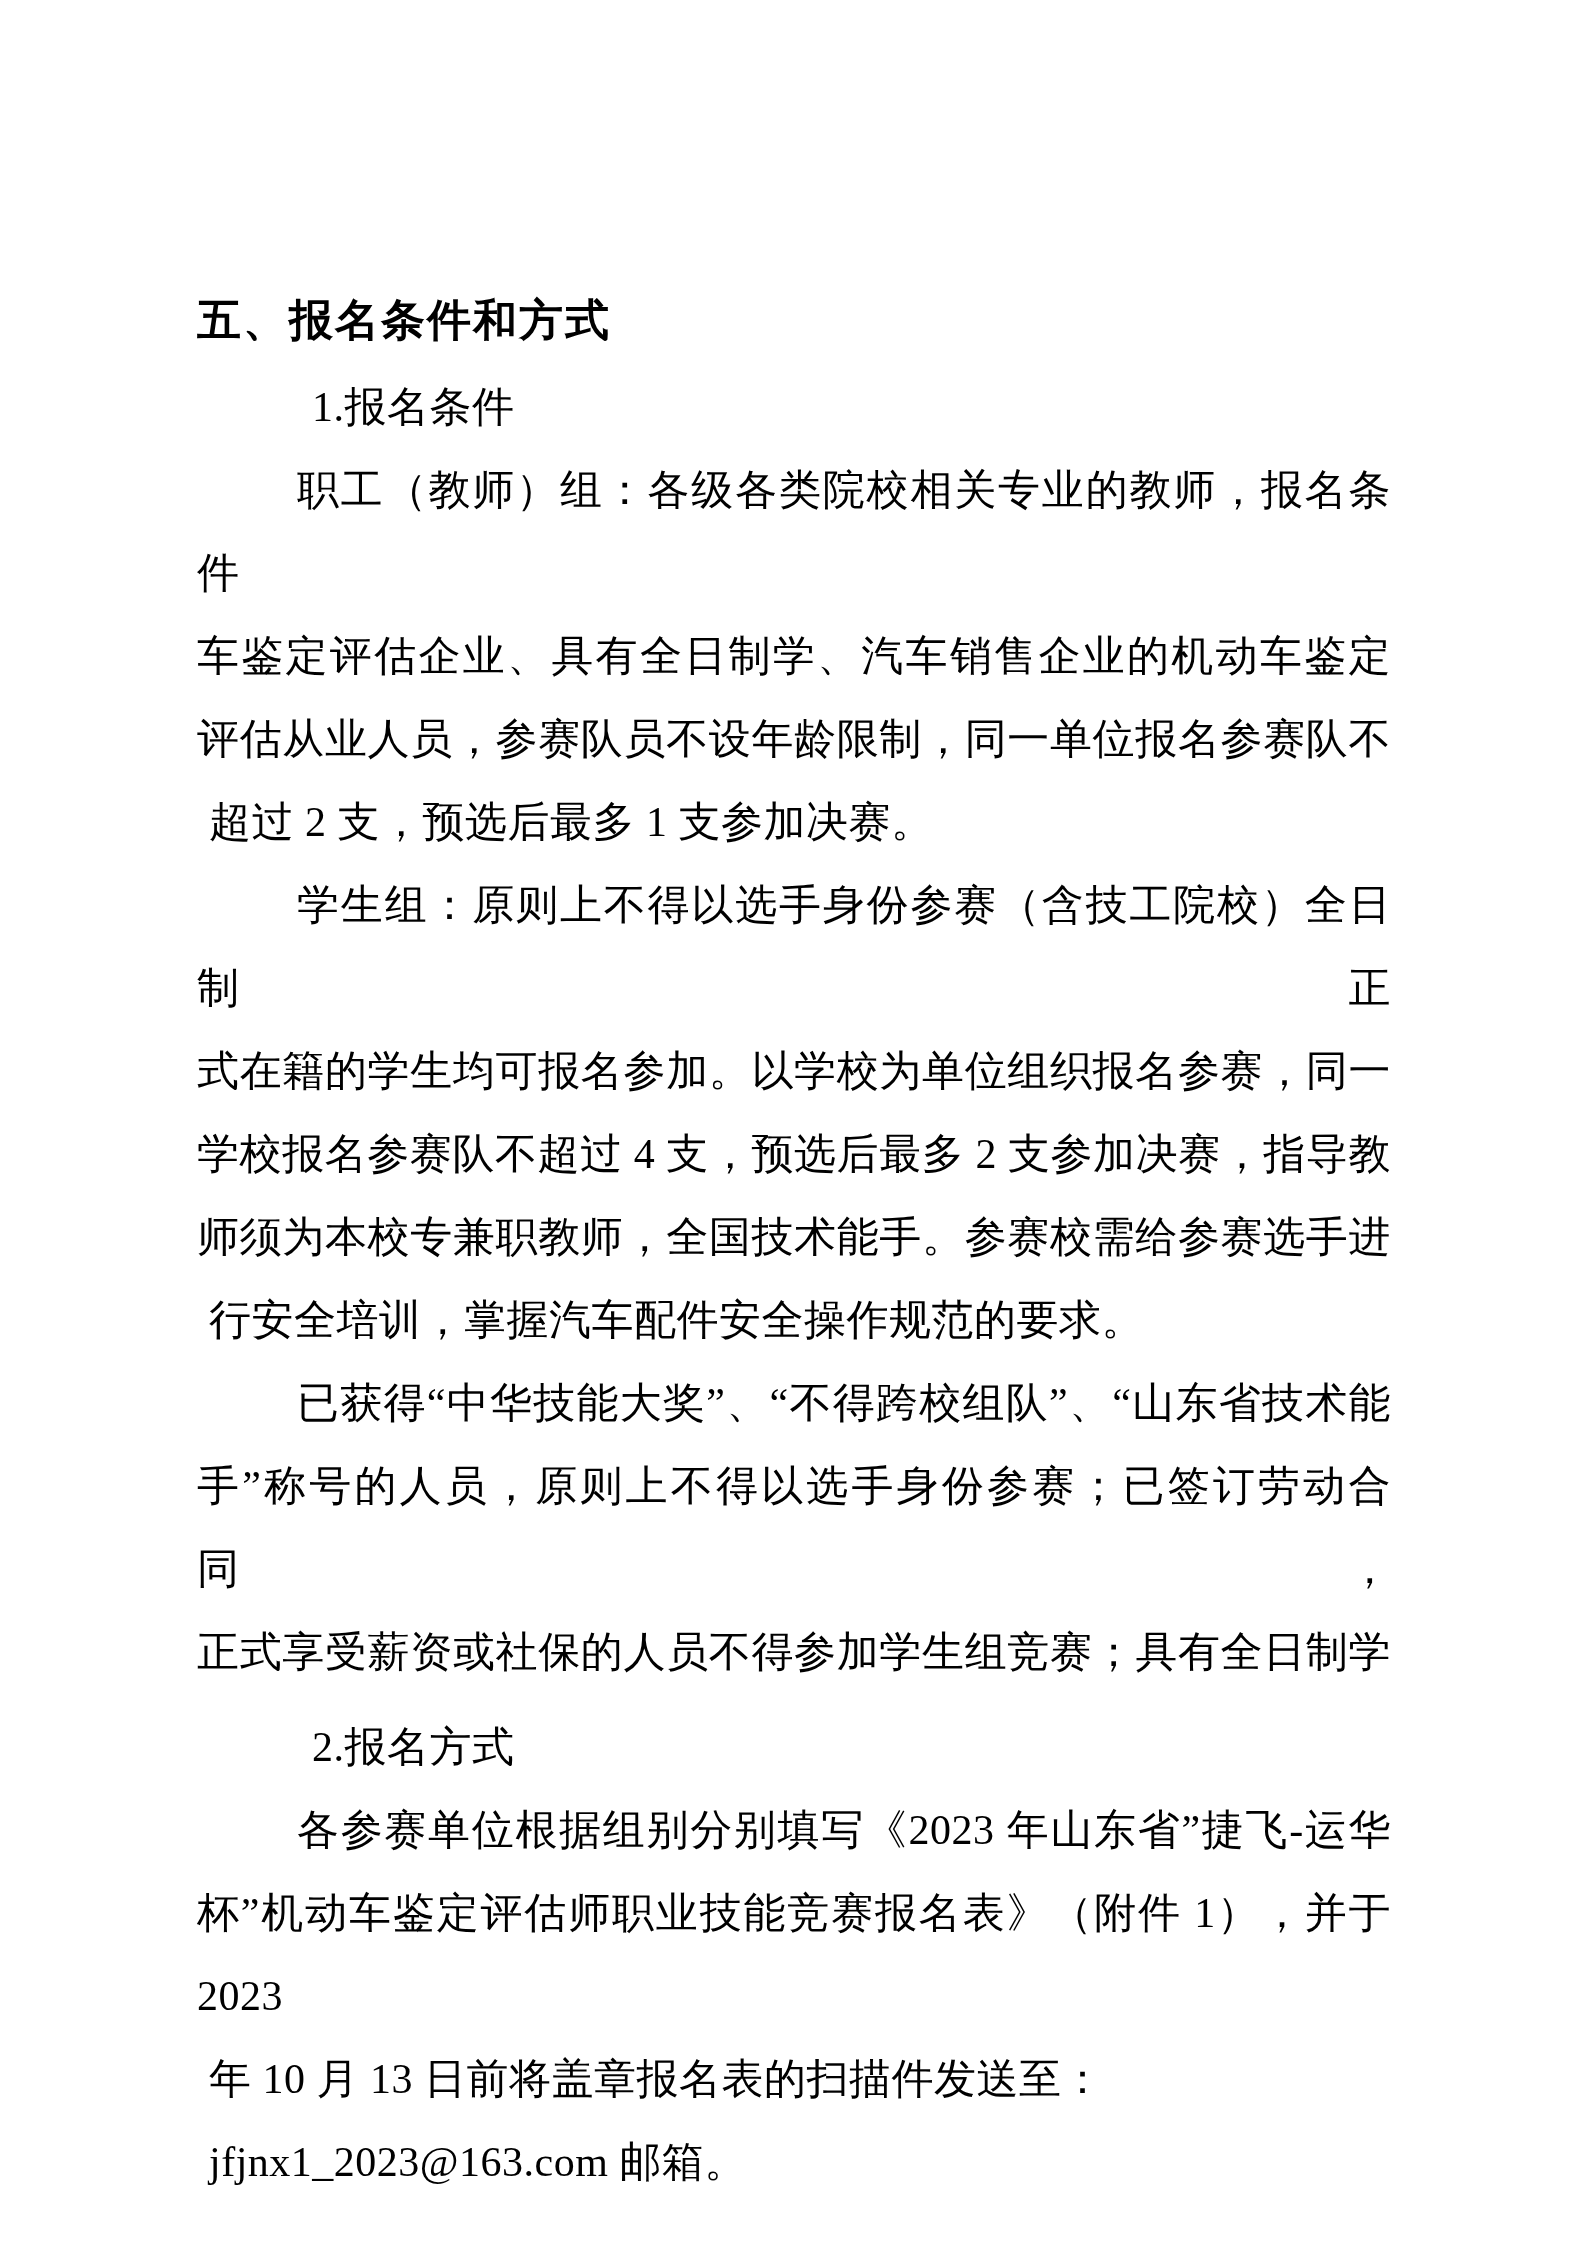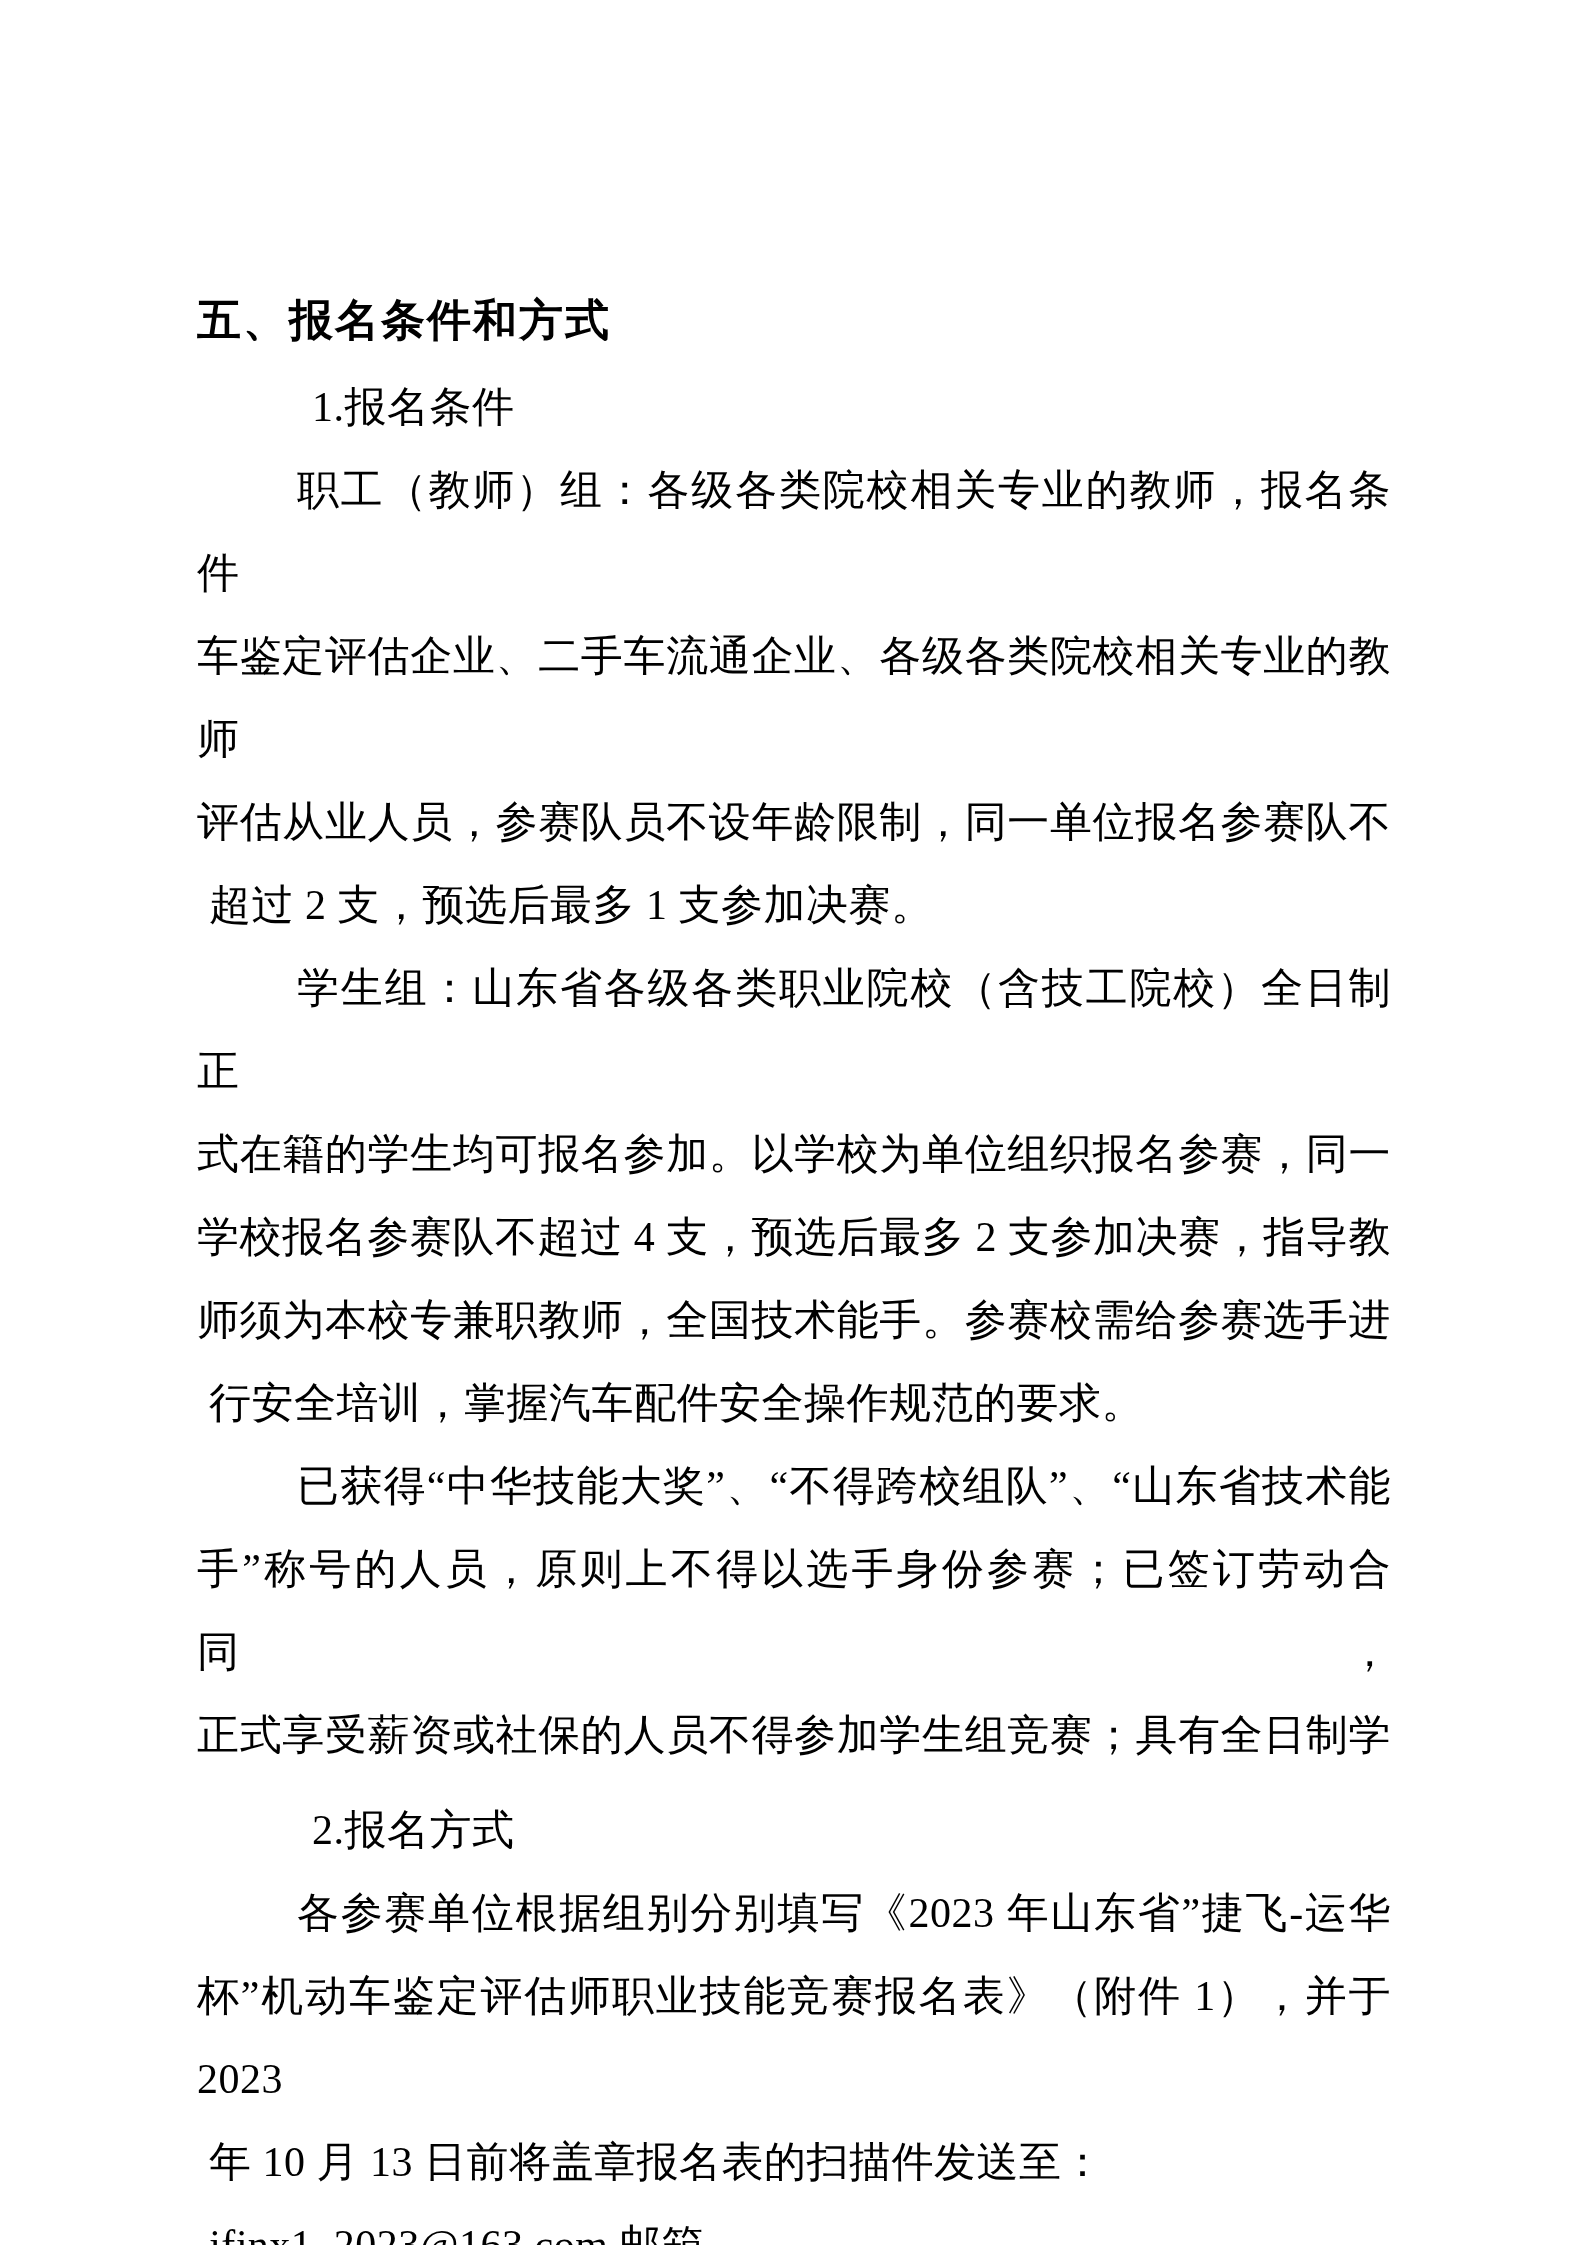--- a/index.html
+++ b/index.html
@@ -58,27 +58,27 @@
 
 <div class="page">
   <div class="content">
 
     <h1 class="heading">五、报名条件和方式</h1>
 
     <div class="line sub last">1.报名条件</div>
 
     <div class="para">
       <div class="line j ind">职工（教师）组：各级各类院校相关专业的教师，报名条件</div>
-      <div class="line j">车鉴定评估企业、二手车流通企业、各级各类院校相关专业的教师</div>
+      <div class="line j">车鉴定评估企业、具有全日制学、汽车销售企业的机动车鉴定</div>
       <div class="line j">评估从业人员，参赛队员不设年龄限制，同一单位报名参赛队不</div>
       <div class="line last">超过 2 支，预选后最多 1 支参加决赛。</div>
     </div>
 
     <div class="para">
-      <div class="line j ind">学生组：山东省各级各类职业院校（含技工院校）全日制正</div>
+      <div class="line j ind">学生组：原则上不得以选手身份参赛（含技工院校）全日制正</div>
       <div class="line j">式在籍的学生均可报名参加。以学校为单位组织报名参赛，同一</div>
       <div class="line j">学校报名参赛队不超过 4 支，预选后最多 2 支参加决赛，指导教</div>
       <div class="line j">师须为本校专兼职教师，全国技术能手。参赛校需给参赛选手进</div>
       <div class="line last">行安全培训，掌握汽车配件安全操作规范的要求。</div>
     </div>
 
     <div class="para">
       <div class="line j ind">已获得“中华技能大奖”、“不得跨校组队”、“山东省技术能</div>
       <div class="line j">手”称号的人员，原则上不得以选手身份参赛；已签订劳动合同，</div>
       <div class="line j">正式享受薪资或社保的人员不得参加学生组竞赛；具有全日制学</div>

